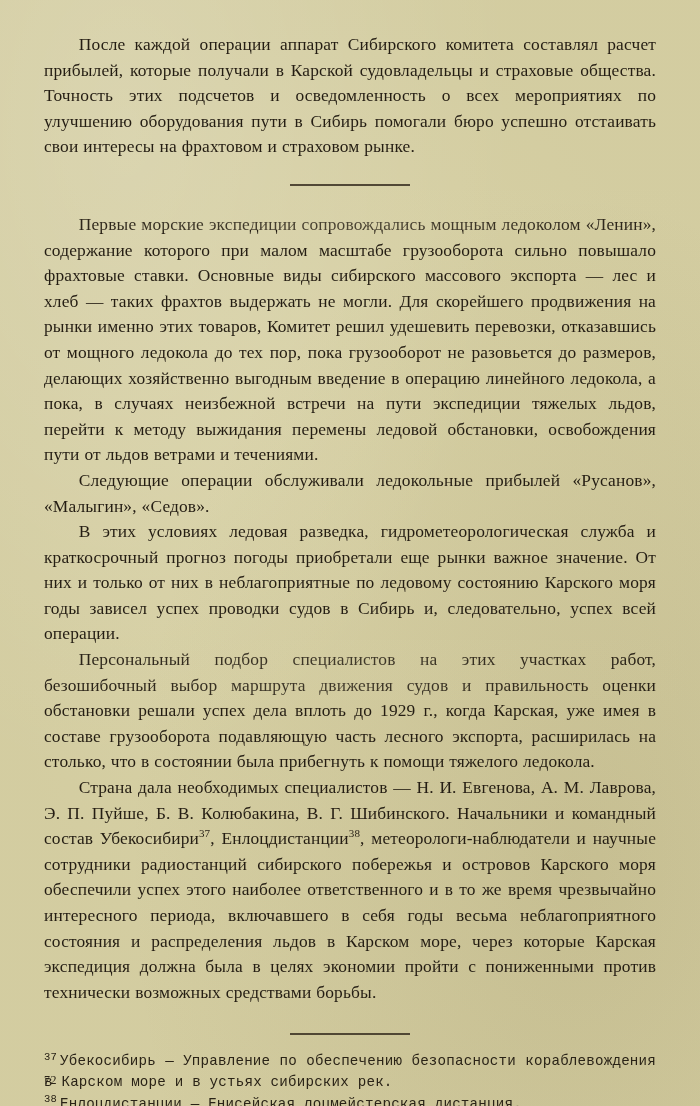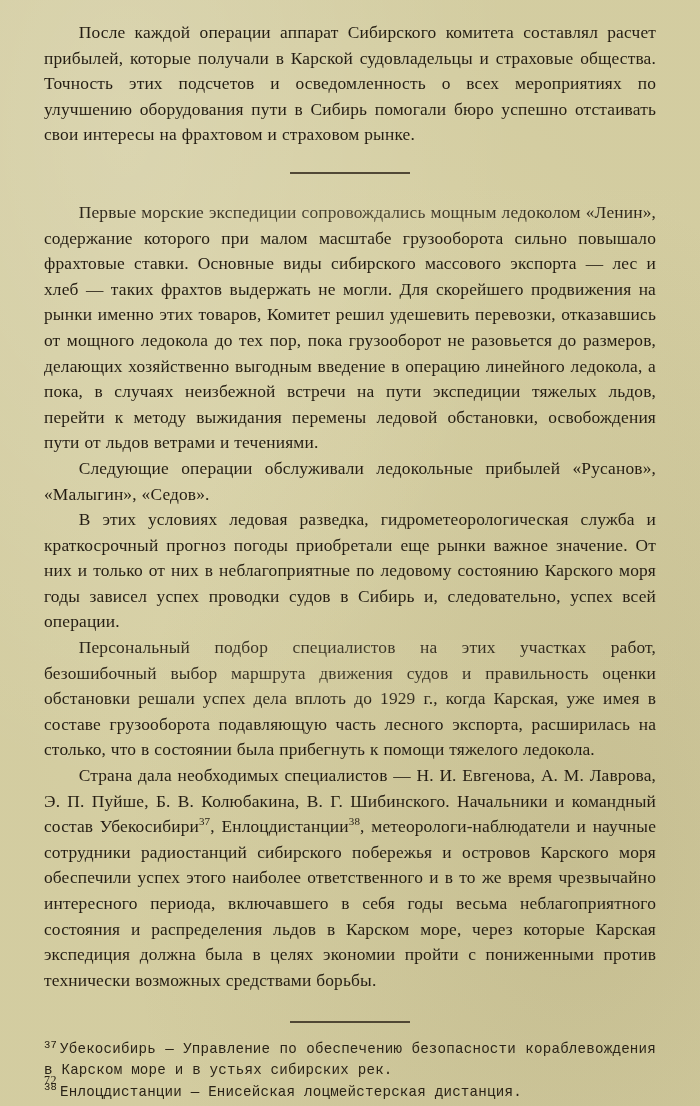--- a/index.html
+++ b/index.html
@@ -41,21 +41,21 @@
     text-align: justify;
     text-justify: inter-word;
     font-size: 17.4px;
     line-height: 25.6px;
     letter-spacing: 0.15px;
     word-spacing: 0.4px;
     text-indent: 2.0em;
     color: #241d13;
   }
   .block-top {
-    margin-top: 2px;
+    margin-top: 14px;
   }
   .divider {
     width: 120px;
     height: 0;
     border-top: 2.6px solid #3a3022;
     margin: 24px auto 26px auto;
     opacity: 0.85;
   }
   .divider.second {
     margin: 28px auto 16px auto;

